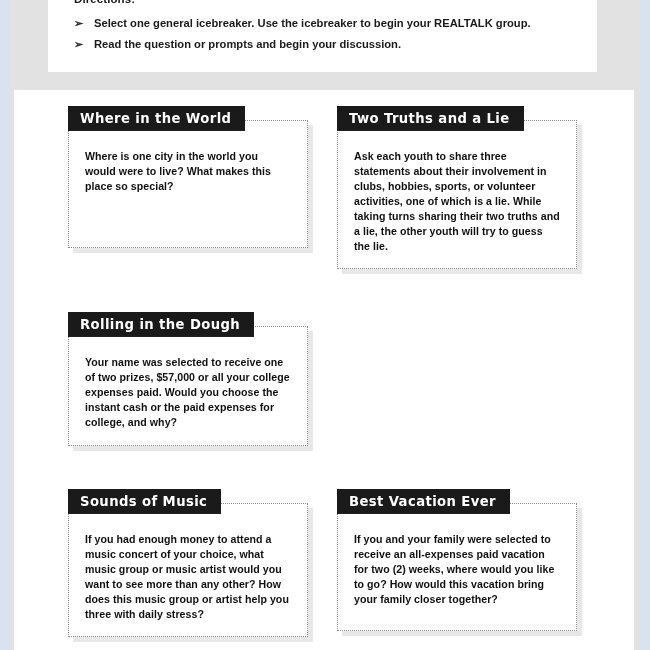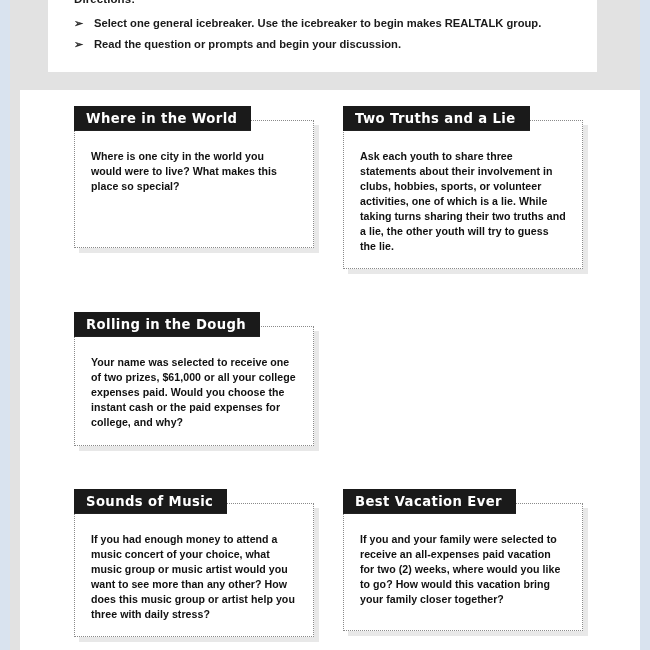--- a/index.html
+++ b/index.html
@@ -72,21 +72,21 @@
     flex: 0 0 20px;
     font-size: 11px;
     color: #2b2b2b;
     line-height: 1.2;
   }
   .dir-text { flex: 1 1 auto; }
 
   
   #page {
     position: absolute;
-    left: 20px;
+    left: 14px;
     top: 90px;
     width: 620px;
     height: 560px;
     background: #ffffff;
   }
 
   
   #cards {
     position: absolute;
     left: 54px;
@@ -149,21 +149,21 @@
 <div id="viewer">
   <div id="viewer-gray"></div>
 
   <div id="directions-page">
 
     <div id="directions-inner">
       <p class="dir-title">Directions:</p>
       <ul class="dir-list">
         <li class="dir-item">
           <span class="dir-bullet">➢</span>
-          <span class="dir-text">Select one general icebreaker. Use the icebreaker to begin makes REALTALK group.</span>
+          <span class="dir-text">Select one general icebreaker. Use the icebreaker to begin your REALTALK group.</span>
         </li>
         <li class="dir-item">
           <span class="dir-bullet">➢</span>
           <span class="dir-text">Read the question or prompts and begin your discussion.</span>
         </li>
       </ul>
     </div>
   </div>
 
   <div id="page">
@@ -181,21 +181,21 @@
           <div class="card-body">
             <p class="card-text">Ask each youth to share three statements about their involvement in clubs, hobbies, sports, or volunteer activities, one of which is a lie. While taking turns sharing their two truths and a lie, the other youth will try to guess the lie.</p>
           </div>
         </div>
       </div>
 
       <div class="card-row row-2">
         <div class="card">
           <div class="card-title">Rolling in the Dough</div>
           <div class="card-body">
-            <p class="card-text">Your name was selected to receive one of two prizes, $61,000 or all your college expenses paid. Would you choose the instant cash or the paid expenses for college, and why?</p>
+            <p class="card-text">Your name was selected to receive one of two prizes, $57,000 or all your college expenses paid. Would you choose the instant cash or the paid expenses for college, and why?</p>
           </div>
         </div>
       </div>
 
       <div class="card-row row-3">
         <div class="card">
           <div class="card-title">Sounds of Music</div>
           <div class="card-body">
             <p class="card-text">If you had enough money to attend a music concert of your choice, what music group or music artist would you want to see more than any other? How does this music group or artist help you three with daily stress?</p>
           </div>

